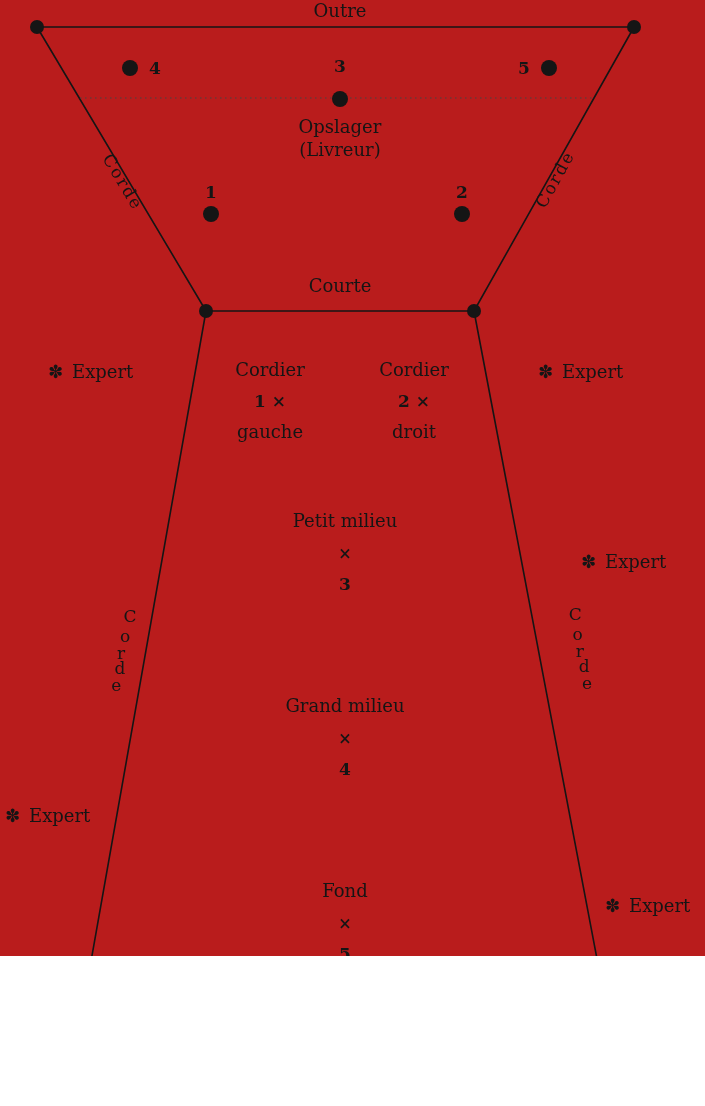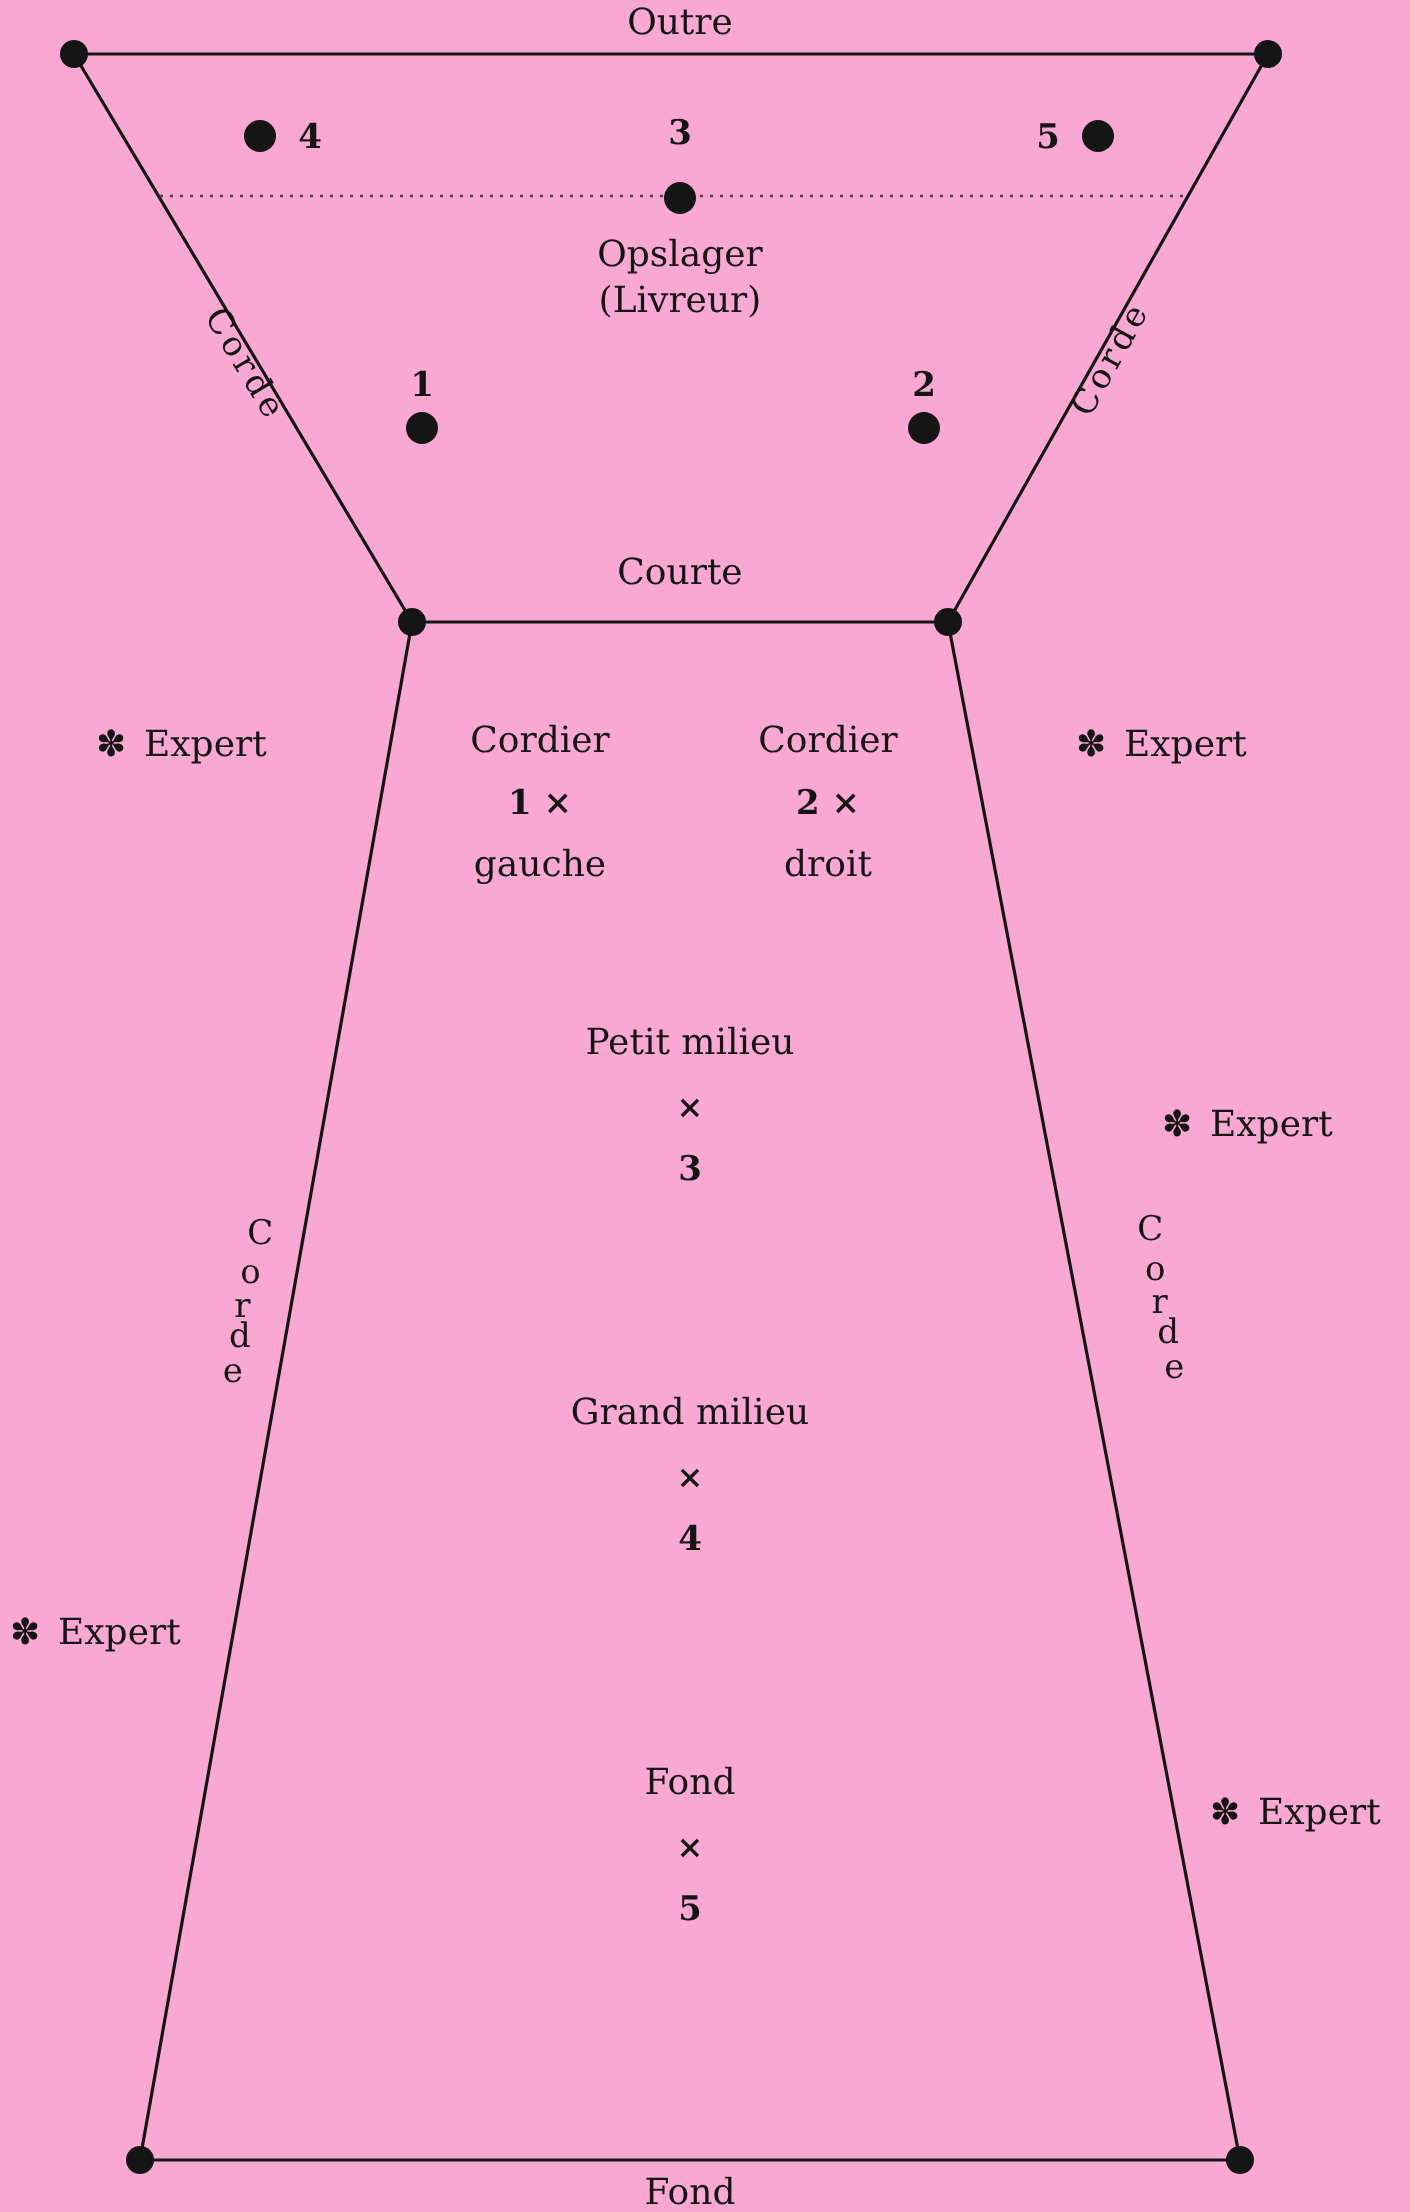--- a/index.html
+++ b/index.html
@@ -1,16 +1,16 @@
 <!DOCTYPE html>
 <html><head>
 <meta charset="utf-8">
 <style>
   html,body{margin:0;padding:0;background:#ffffff;}
-  .page{width:705px;height:1106px;background:#f9a8d4;position:relative;overflow:hidden;}
+  .page{width:705px;height:956px;background:#b91c1c;position:relative;overflow:hidden;}
   svg{display:block;}
   text{font-family:"DejaVu Serif",serif;fill:#151515;}
   .lbl{font-size:18px;}
   .pos{font-size:18px;}
   .num{font-size:17px;font-weight:700;}
   .xmark{font-size:16px;font-weight:700;}
   .corde-slant{font-size:17px;letter-spacing:2px;}
   .corde-spaced{font-size:17px;letter-spacing:7px;}
   .expert-label{font-size:18px;}
   .expert-icon{font-size:18px;font-family:"DejaVu Sans",sans-serif;}

